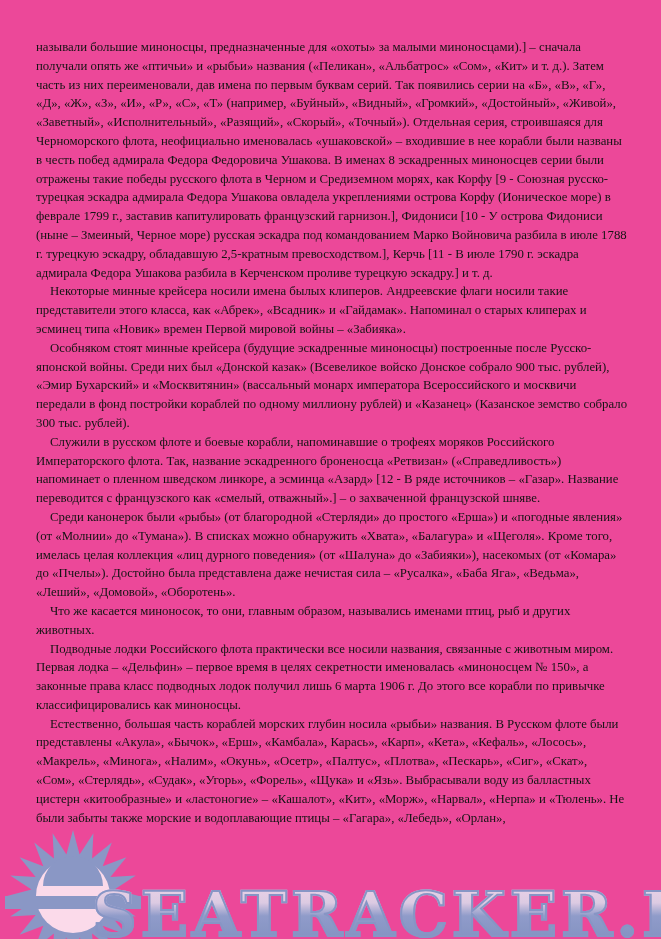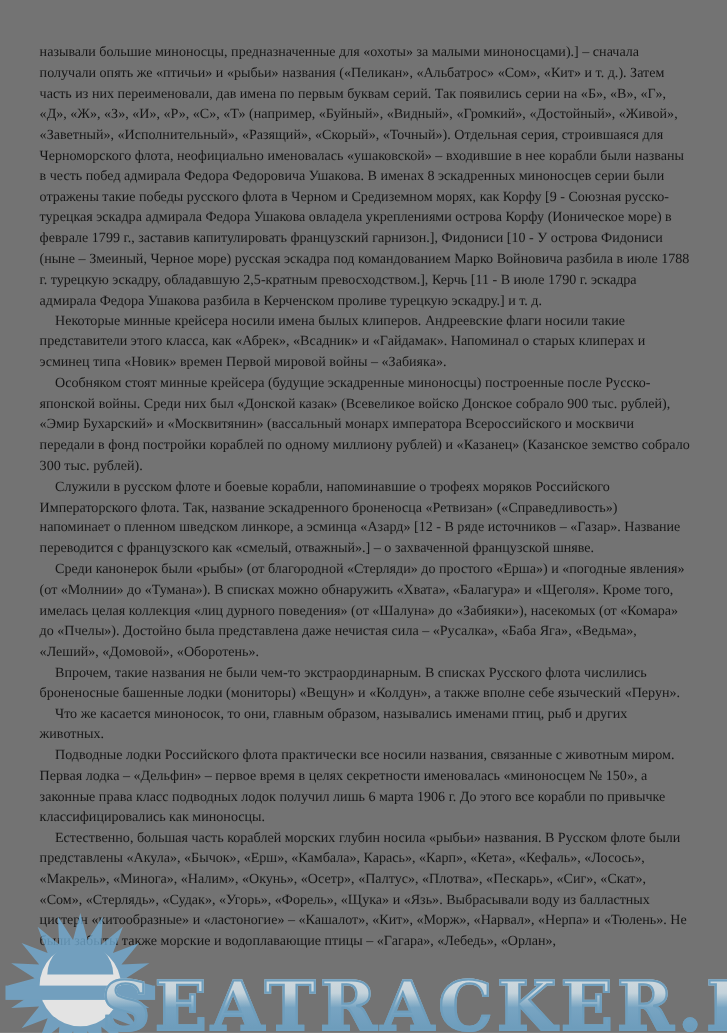--- a/index.html
+++ b/index.html
@@ -4,21 +4,21 @@
 <style>
   html, body {
     margin: 0;
     padding: 0;
     background: #ffffff;
   }
   .page {
     position: relative;
     width: 661px;
     height: 939px;
-    background: #737373;
+    background: #ec4899;
     overflow: hidden;
     font-family: "Liberation Serif", "DejaVu Serif", serif;
   }
   .text-block {
     position: absolute;
     left: 36px;
     top: 38px;
     width: 592px;
     font-size: 12.8px;
     line-height: 18.8px;
@@ -66,21 +66,20 @@
 <body>
 
 <div class="page">
 
   <div class="text-block" id="paragraphs">
       <p>называли большие миноносцы, предназначенные для «охоты» за малыми миноносцами).] – сначала получали опять же «птичьи» и «рыбьи» названия («Пеликан», «Альбатрос» «Сом», «Кит» и т. д.). Затем часть из них переименовали, дав имена по первым буквам серий. Так появились серии на «Б», «В», «Г», «Д», «Ж», «З», «И», «Р», «С», «Т» (например, «Буйный», «Видный», «Громкий», «Достойный», «Живой», «Заветный», «Исполнительный», «Разящий», «Скорый», «Точный»). Отдельная серия, строившаяся для Черноморского флота, неофициально именовалась «ушаковской» – входившие в нее корабли были названы в честь побед адмирала Федора Федоровича Ушакова. В именах 8 эскадренных миноносцев серии были отражены такие победы русского флота в Черном и Средиземном морях, как Корфу [9 - Союзная русско-турецкая эскадра адмирала Федора Ушакова овладела укреплениями острова Корфу (Ионическое море) в феврале 1799 г., заставив капитулировать французский гарнизон.], Фидониси [10 - У острова Фидониси (ныне – Змеиный, Черное море) русская эскадра под командованием Марко Войновича разбила в июле 1788 г. турецкую эскадру, обладавшую 2,5-кратным превосходством.], Керчь [11 - В июле 1790 г. эскадра адмирала Федора Ушакова разбила в Керченском проливе турецкую эскадру.] и т. д.</p>
       <p class="indent">Некоторые минные крейсера носили имена былых клиперов. Андреевские флаги носили такие представители этого класса, как «Абрек», «Всадник» и «Гайдамак». Напоминал о старых клиперах и эсминец типа «Новик» времен Первой мировой войны – «Забияка».</p>
       <p class="indent">Особняком стоят минные крейсера (будущие эскадренные миноносцы) построенные после Русско-японской войны. Среди них был «Донской казак» (Всевеликое войско Донское собрало 900 тыс. рублей), «Эмир Бухарский» и «Москвитянин» (вассальный монарх императора Всероссийского и москвичи передали в фонд постройки кораблей по одному миллиону рублей) и «Казанец» (Казанское земство собрало 300 тыс. рублей).</p>
       <p class="indent">Служили в русском флоте и боевые корабли, напоминавшие о трофеях моряков Российского Императорского флота. Так, название эскадренного броненосца «Ретвизан» («Справедливость») напоминает о пленном шведском линкоре, а эсминца «Азард» [12 - В ряде источников – «Газар». Название переводится с французского как «смелый, отважный».] – о захваченной французской шняве.</p>
       <p class="indent">Среди канонерок были «рыбы» (от благородной «Стерляди» до простого «Ерша») и «погодные явления» (от «Молнии» до «Тумана»). В списках можно обнаружить «Хвата», «Балагура» и «Щеголя». Кроме того, имелась целая коллекция «лиц дурного поведения» (от «Шалуна» до «Забияки»), насекомых (от «Комара» до «Пчелы»). Достойно была представлена даже нечистая сила – «Русалка», «Баба Яга», «Ведьма», «Леший», «Домовой», «Оборотень».</p>
-      <p class="indent">Впрочем, такие названия не были чем-то экстраординарным. В списках Русского флота числились броненосные башенные лодки (мониторы) «Вещун» и «Колдун», а также вполне себе языческий «Перун».</p>
       <p class="indent">Что же касается миноносок, то они, главным образом, назывались именами птиц, рыб и других животных.</p>
       <p class="indent">Подводные лодки Российского флота практически все носили названия, связанные с животным миром. Первая лодка – «Дельфин» – первое время в целях секретности именовалась «миноносцем № 150», а законные права класс подводных лодок получил лишь 6 марта 1906 г. До этого все корабли по привычке классифицировались как миноносцы.</p>
       <p class="indent">Естественно, большая часть кораблей морских глубин носила «рыбьи» названия. В Русском флоте были представлены «Акула», «Бычок», «Ерш», «Камбала», Карась», «Карп», «Кета», «Кефаль», «Лосось», «Макрель», «Минога», «Налим», «Окунь», «Осетр», «Палтус», «Плотва», «Пескарь», «Сиг», «Скат», «Сом», «Стерлядь», «Судак», «Угорь», «Форель», «Щука» и «Язь». Выбрасывали воду из балластных цистерн «китообразные» и «ластоногие» – «Кашалот», «Кит», «Морж», «Нарвал», «Нерпа» и «Тюлень». Не были забыты также морские и водоплавающие птицы – «Гагара», «Лебедь», «Орлан»,</p>
     </div>
 
   <div class="watermark">
     <svg class="wm-logo" width="140" height="150" viewBox="0 0 140 150" xmlns="http://www.w3.org/2000/svg">
       <polygon id="wm-star" points="70.0,4.0 76.6,28.5 90.4,7.2 89.1,32.6 108.8,16.6 99.7,40.3 123.4,31.2 107.4,50.9 132.8,49.6 111.5,63.4 136.0,70.0 111.5,76.6 132.8,90.4 107.4,89.1 123.4,108.8 99.7,99.7 108.8,123.4 89.1,107.4 90.4,132.8 76.6,111.5 70.0,136.0 63.4,111.5 49.6,132.8 50.9,107.4 31.2,123.4 40.3,99.7 16.6,108.8 32.6,89.1 7.2,90.4 28.5,76.6 4.0,70.0 28.5,63.4 7.2,49.6 32.6,50.9 16.6,31.2 40.3,40.3 31.2,16.6 50.9,32.6 49.6,7.2 63.4,28.5" fill="#72abd1"></polygon>
       <circle cx="70" cy="70" r="37" fill="#ffffff"></circle>
       <path d="M 40 60 A 30 30 0 0 1 100 60 Z" fill="#72abd1"></path>

